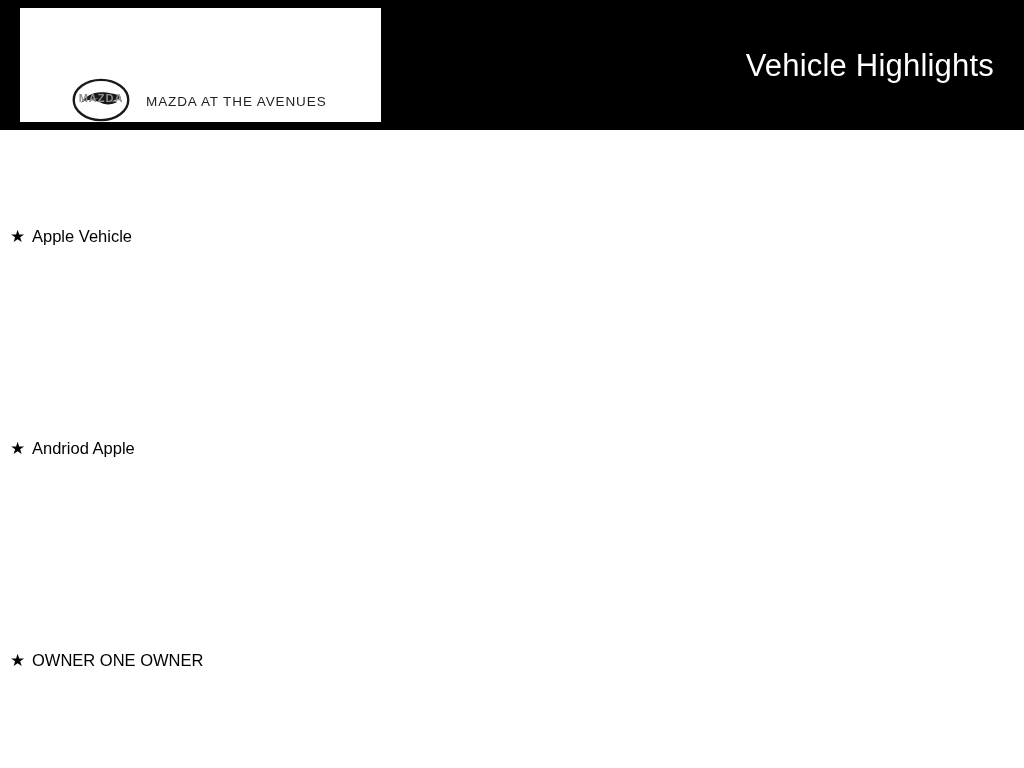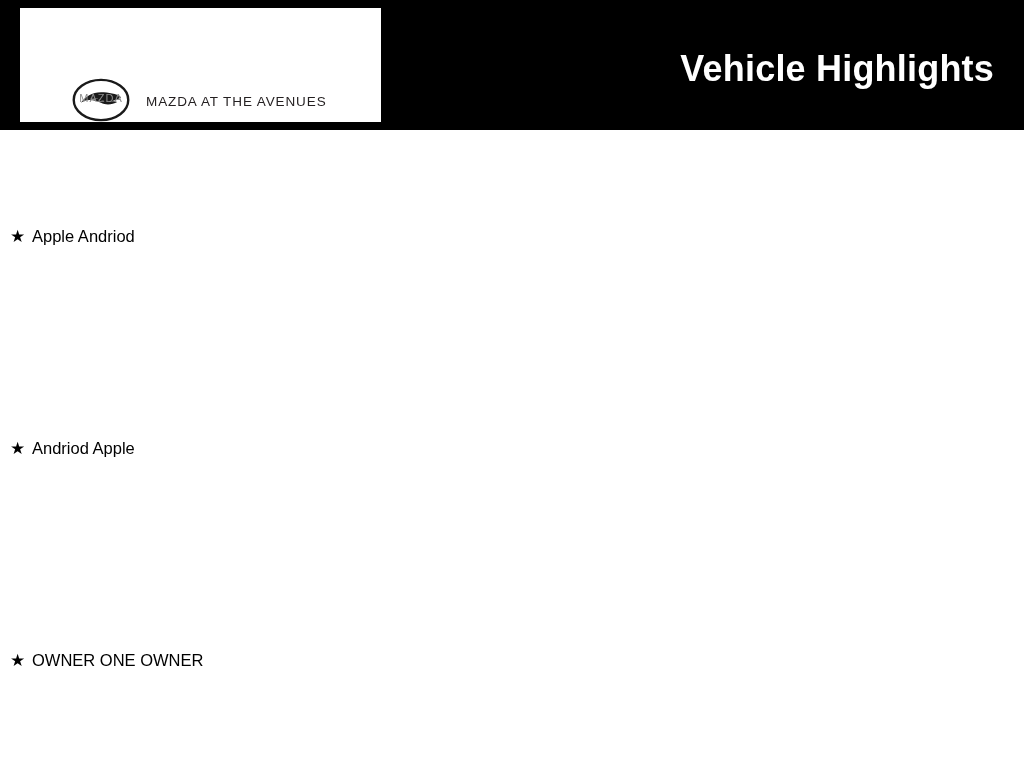--- a/index.html
+++ b/index.html
@@ -49,21 +49,21 @@
   }
   .logo-wordmark {
     display: flex;
     flex-direction: column;
     align-items: flex-start;
     line-height: 1;
   }
   .logo-brand {
     font-family: "Liberation Sans", sans-serif;
     font-size: 11px;
-    font-weight: normal;
+    font-weight: bold;
     letter-spacing: 1px;
     color: #8c8c8c;
     margin-top: 16px;
     text-align: center;
     width: 58px;
     position: absolute;
     left: 52px;
     top: 68px;
   }
   .logo-dealer {
@@ -72,22 +72,22 @@
     letter-spacing: 0.9px;
     color: #231f20;
     white-space: nowrap;
     padding-top: 4px;
   }
   .header-title {
     position: absolute;
     right: 30px;
     top: 48px;
     color: #ffffff;
-    font-size: 36px;
-    font-weight: bold;
+    font-size: 31px;
+    font-weight: normal;
     letter-spacing: 0.2px;
     white-space: nowrap;
   }
 
   
   .highlight-list {
     position: absolute;
     left: 0;
     top: 130px;
     width: 1024px;
@@ -136,21 +136,21 @@
     <div class="logo-brand">MAZDA</div>
   </div>
 
   <div class="header-title">Vehicle Highlights</div>
 </div>
 
 <div class="highlight-list">
 
   <div class="highlight-item item-0">
     <span class="bullet">★</span>
-    <span class="item-label">Apple Andriod</span>
+    <span class="item-label">Apple Vehicle</span>
   </div>
 
   <div class="highlight-item item-1">
     <span class="bullet">★</span>
     <span class="item-label">Andriod Apple</span>
   </div>
 
   <div class="highlight-item item-2">
     <span class="bullet">★</span>
     <span class="item-label">OWNER ONE OWNER</span>

